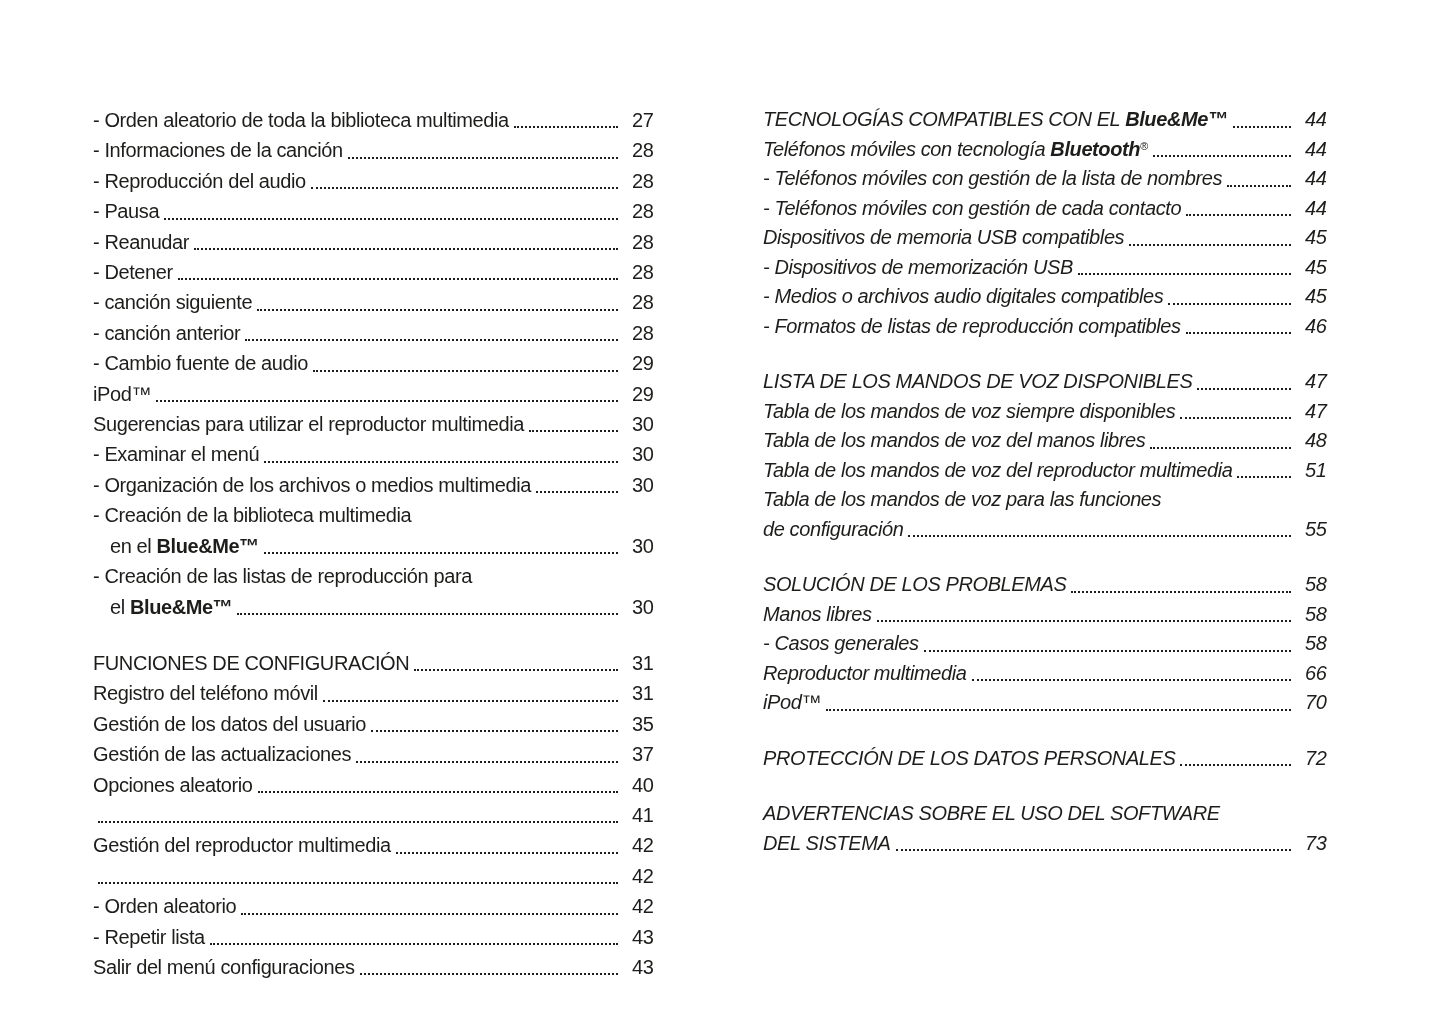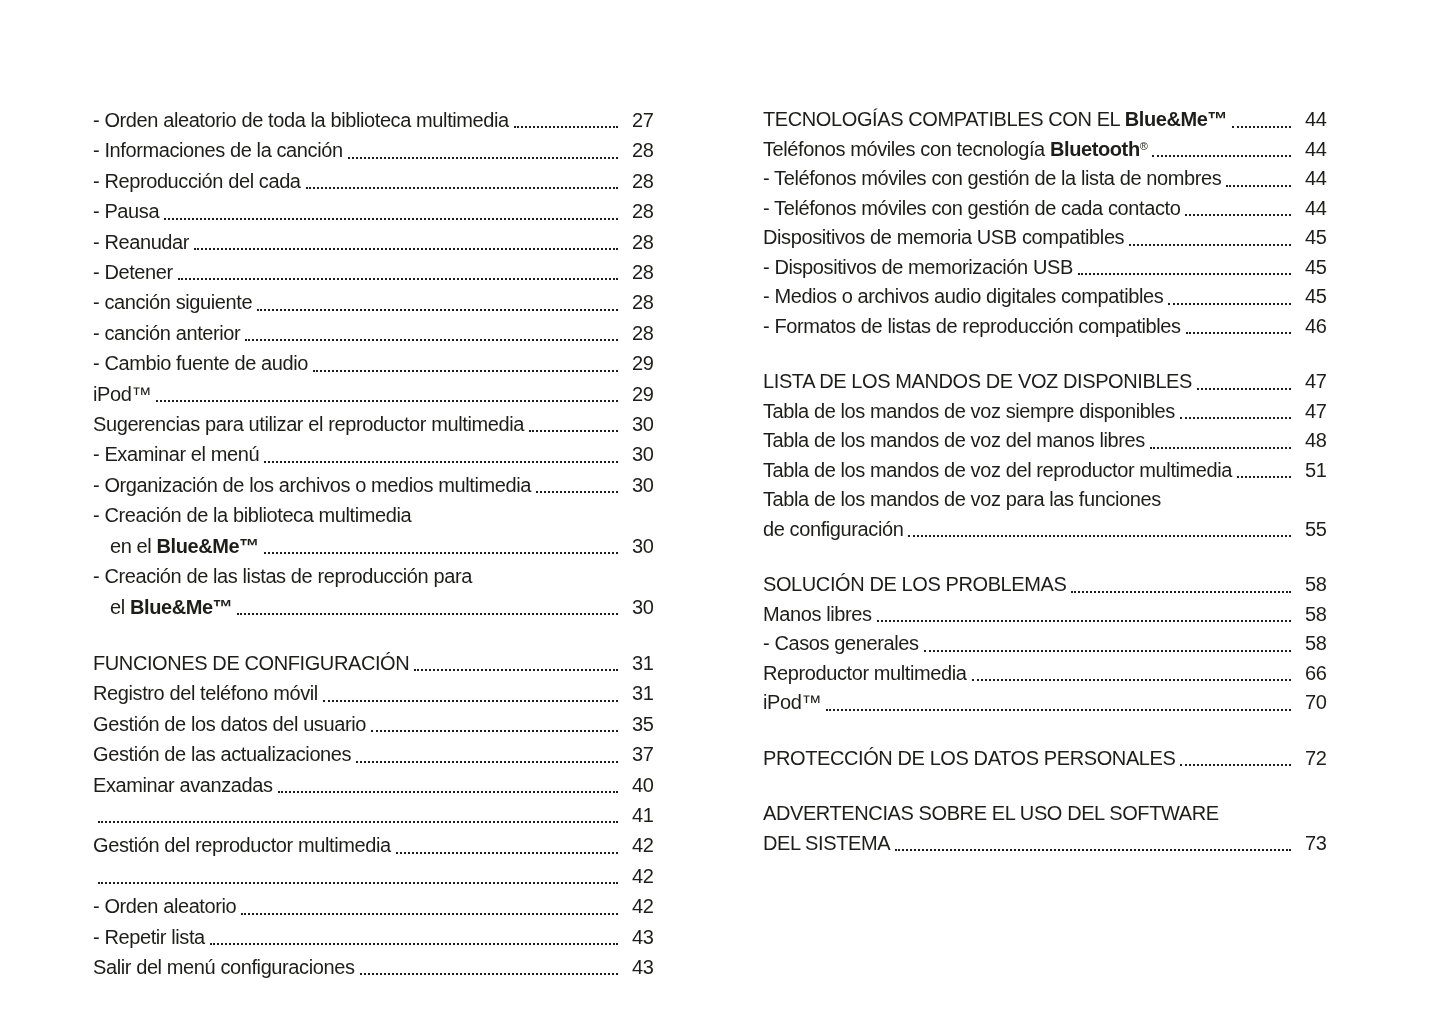--- a/index.html
+++ b/index.html
@@ -12,21 +12,21 @@
     position: relative;
   }
   .page { position: absolute; inset: 0; background: #ffffff; }
   .col {
     position: absolute; top: 57px;
     font-size: 20px;
     letter-spacing: -0.4px;
     margin-top: 48px;
   }
   #col-0 { left: 93px;  width: 581px; line-height: 30.4px; }
-  #col-1 { left: 763px; width: 584px; line-height: 29.5px; }
+  #col-1 { left: 763px; width: 584px; line-height: 29.5px; font-style: italic; }
   .sec + .sec { margin-top: 26px; }
   .entry { display: flex; align-items: flex-end; white-space: nowrap; }
   .entry.indent { padding-left: 17px; }
   .label { flex: 0 0 auto; }
   .bold { font-weight: 700; }
   .post { font-size: 0.55em; vertical-align: 0.55em; line-height: 1; }
   .dots {
     flex: 1 1 auto;
     min-width: 6px;
     border-bottom: 2.5px dotted #1d1d1b;
@@ -45,21 +45,21 @@
           <span class="label"><span class="pre">- Orden aleatorio de toda la biblioteca multimedia</span><span class="bold"></span><span class="post"></span></span>
           <span class="dots"></span>
           <span class="pagenum">27</span>
         </div>
         <div class="entry">
           <span class="label"><span class="pre">- Informaciones de la canción</span><span class="bold"></span><span class="post"></span></span>
           <span class="dots"></span>
           <span class="pagenum">28</span>
         </div>
         <div class="entry">
-          <span class="label"><span class="pre">- Reproducción del cada</span><span class="bold"></span><span class="post"></span></span>
+          <span class="label"><span class="pre">- Reproducción del audio</span><span class="bold"></span><span class="post"></span></span>
           <span class="dots"></span>
           <span class="pagenum">28</span>
         </div>
         <div class="entry">
           <span class="label"><span class="pre">- Pausa</span><span class="bold"></span><span class="post"></span></span>
           <span class="dots"></span>
           <span class="pagenum">28</span>
         </div>
         <div class="entry">
           <span class="label"><span class="pre">- Reanudar</span><span class="bold"></span><span class="post"></span></span>
@@ -138,21 +138,21 @@
           <span class="label"><span class="pre">Gestión de los datos del usuario</span><span class="bold"></span><span class="post"></span></span>
           <span class="dots"></span>
           <span class="pagenum">35</span>
         </div>
         <div class="entry">
           <span class="label"><span class="pre">Gestión de las actualizaciones</span><span class="bold"></span><span class="post"></span></span>
           <span class="dots"></span>
           <span class="pagenum">37</span>
         </div>
         <div class="entry">
-          <span class="label"><span class="pre">Examinar avanzadas</span><span class="bold"></span><span class="post"></span></span>
+          <span class="label"><span class="pre">Opciones aleatorio</span><span class="bold"></span><span class="post"></span></span>
           <span class="dots"></span>
           <span class="pagenum">40</span>
         </div>
         <div class="entry">
           <span class="dots"></span>
           <span class="pagenum">41</span>
         </div>
         <div class="entry">
           <span class="label"><span class="pre">Gestión del reproductor multimedia</span><span class="bold"></span><span class="post"></span></span>
           <span class="dots"></span>

